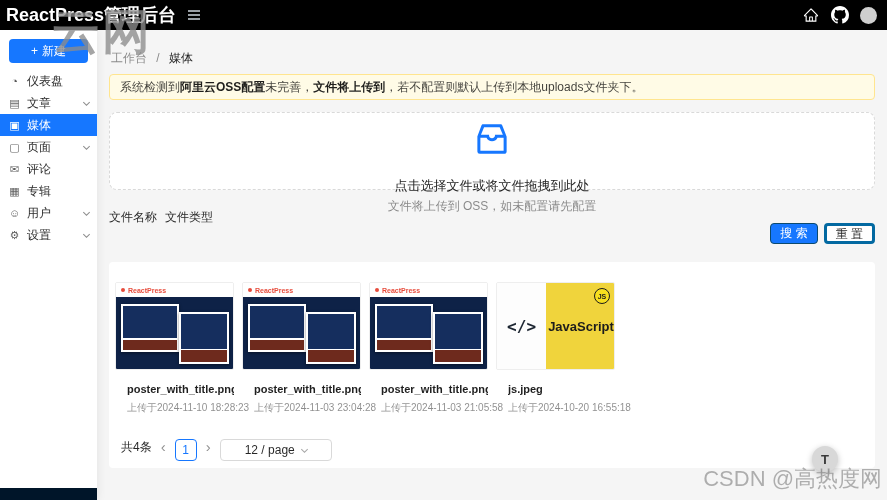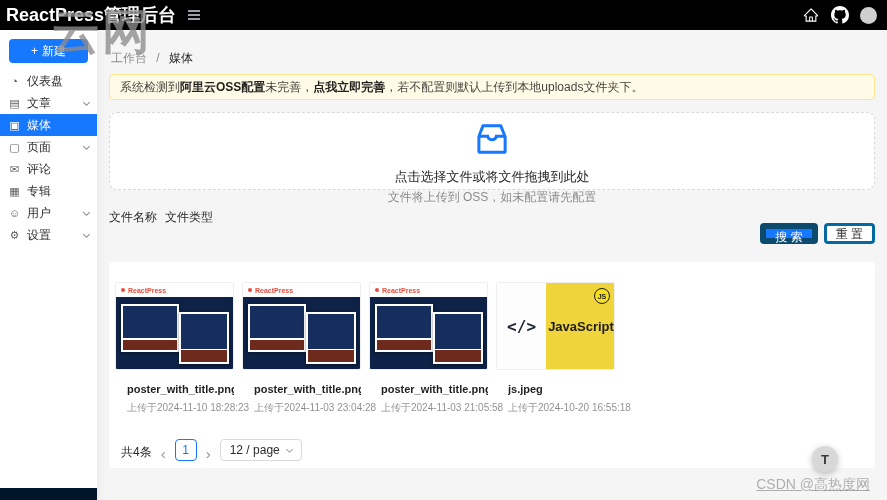--- a/index.html
+++ b/index.html
@@ -39,32 +39,32 @@
   .bc-sep { margin: 0 6px; }
   .bc-cur { color: rgba(0,0,0,0.88); }
 
   .alert { margin-top: 2px; background: #fffbe6; border: 1px solid #ffe58f; border-radius: 4px;
     font-size: 12px; color: rgba(0,0,0,0.75); padding: 4px 10px; line-height: 16px; margin-bottom: 12px; }
   .alert b { font-weight: bold; color: rgba(0,0,0,0.88); }
   .alert .link { cursor: pointer; }
 
   .upload { background: #fff; border: 1px dashed #d9d9d9; border-radius: 8px; text-align: center;
     padding-top: 6px; height: 78px; cursor: pointer; margin-bottom: 16px; }
-  .up-title { font-size: 13px; color: rgba(0,0,0,0.88); margin-top: 5px; }
+  .up-title { font-size: 13px; color: rgba(0,0,0,0.88); margin-top: 14px; }
   .up-sub { font-size: 12px; color: rgba(0,0,0,0.45); margin-top: 3px; }
 
   .filters { position: relative; height: 48px; display: flex; align-items: flex-start; gap: 8px;
     font-size: 12px; color: rgba(0,0,0,0.85); margin-top: 2px; }
   .filters label { line-height: 23px; }
   .filters input { width: 128px; height: 23px; border: 1px solid #d9d9d9; border-radius: 4px;
     padding: 0 8px; font-size: 12px; font-family: inherit; outline: none; background: #fff; margin-right: 6px; }
   .filters input::placeholder { color: rgba(0,0,0,0.28); }
   .filter-btns { position: absolute; right: 0; top: 17px; display: flex; gap: 6px; }
   .btn { height: 21px; border-radius: 4px; font-size: 12px; padding: 0 9px; cursor: pointer; font-family: inherit; }
-  .btn-primary { background: #1677ff; border: 6px solid #0c4a6e; color: #fff; }
+  .btn-primary { background: #1677ff; border: 1px solid #0c4a6e; color: #fff; }
   .btn-default { background: #fff; border: 3px solid #0369a1; color: rgba(0,0,0,0.85); }
 
   
   .media-panel { background: #fff; border-radius: 4px; margin-top: 8px; padding: 20px 6px 10px 6px; height: 206px; }
   .grid { display: flex; gap: 8px; }
   .media-card { width: 119px; cursor: pointer; }
   .thumb { height: 88px; overflow: hidden; position: relative; border-radius: 2px; background: #fff; }
   .m-name { font-size: 11px; font-weight: bold; color: rgba(0,0,0,0.88); margin: 13px 0 0 12px;
     white-space: nowrap; overflow: hidden; }
   .m-time { font-size: 10px; color: rgba(0,0,0,0.45); margin: 6px 0 0 12px; white-space: nowrap; }
@@ -85,39 +85,39 @@
   .jsimg { display: flex; border: 1px solid #eee; }
   .js-left { width: 42%; background: #fdfdfd; display: flex; align-items: center; justify-content: center; }
   .js-code { font-family: "DejaVu Sans Mono", monospace; font-size: 16px; font-weight: bold; color: #1b2430; }
   .js-right { flex: 1; background: #f0d43c; position: relative; display: flex; align-items: center; overflow: hidden; }
   .js-label { font-size: 13px; font-weight: bold; color: #1c1c1c; white-space: nowrap; margin-left: 2px; }
   .js-badge { position: absolute; top: 5px; right: 4px; width: 16px; height: 16px; border-radius: 50%;
     background: #f7df1e; border: 1.5px solid #1c1c1c; color: #1c1c1c; font-size: 7px; font-weight: bold;
     display: flex; align-items: center; justify-content: center; }
 
   
-  .pagination { display: flex; align-items: flex-end; gap: 9px; font-size: 12px; color: rgba(0,0,0,0.85);
+  .pagination { display: flex; align-items: flex-start; gap: 9px; font-size: 12px; color: rgba(0,0,0,0.85);
     margin-top: 24px; padding-left: 6px; }
   .pg-arrow { color: rgba(0,0,0,0.45); font-size: 15px; cursor: pointer; line-height: 1; }
   .pg-num { min-width: 22px; height: 22px; line-height: 20px; text-align: center; border: 1px solid #1677ff;
     color: #1677ff; border-radius: 4px; background: #fff; cursor: pointer; }
   .pg-size { height: 22px; border: 1px solid #d9d9d9; border-radius: 4px; background: #fff;
-    display: flex; align-items: center; gap: 7px; padding: 0 9px; cursor: pointer; }
+    display: flex; align-items: center; gap: 7px; padding: 0 24px; cursor: pointer; }
   .pg-chev { width: 5px; height: 5px; border-right: 1px solid rgba(0,0,0,0.35);
     border-bottom: 1px solid rgba(0,0,0,0.35); transform: rotate(45deg); margin-top: -2px; }
 
   
   .backtop { position: fixed; right: 49px; bottom: 28px; width: 26px; height: 26px; border-radius: 50%;
     background: #d8d8d8; color: #3a3a3a; font-weight: bold; font-size: 13px; display: flex;
     align-items: center; justify-content: center; box-shadow: 0 2px 6px rgba(0,0,0,0.25);
     z-index: 20; cursor: pointer; }
   .wm-big { position: fixed; left: 52px; top: 0; font-size: 48px; font-weight: bold;
     color: rgba(140,140,140,0.78); z-index: 30; pointer-events: none; letter-spacing: 2px; }
-  .wm-csdn { position: fixed; right: 17px; bottom: 6px; font-size: 14px; color: rgba(40,40,40,0.35);
-    z-index: 30; pointer-events: none; white-space: nowrap; text-decoration: underline; }
+  .wm-csdn { position: fixed; right: 5px; bottom: 6px; font-size: 22px; color: rgba(40,40,40,0.35);
+    z-index: 30; pointer-events: none; white-space: nowrap; }
 </style>
 </head>
 <body>
 
 <header class="app-header">
   <div class="app-title">ReactPress管理后台</div>
   <div class="trigger">
       <i></i>
       <i></i>
       <i></i>
@@ -185,21 +185,21 @@
 
 <main class="main">
 
   <div class="breadcrumb">
     <span>工作台</span>
     <span class="bc-sep">/</span>
     <span class="bc-cur">媒体</span>
   </div>
 
   <div class="alert">
-    <span>系统检测到</span><b>阿里云OSS配置</b><span>未完善，</span><b class="link">点我立即完善</b><span>，若不配置则默认上传到本地uploads文件夹下。</span>
+    <span>系统检测到</span><b>阿里云OSS配置</b><span>未完善，</span><b class="link">文件将上传到</b><span>，若不配置则默认上传到本地uploads文件夹下。</span>
   </div>
 
   <div class="upload">
     <svg width="40" height="40" viewBox="0 0 1024 1024" fill="#1677ff">
         <path d="M885.2 446.3l-.2-.8-112.2-285.1c-5-16.1-19.9-27.2-36.8-27.2H281.2c-17 0-32.1 11.3-36.9 27.6L139.4 443l-.3.7-.2.8c-1.3 4.9-1.7 9.9-1 14.8-.1 1.6-.2 3.2-.2 4.8V830a60.9 60.9 0 0 0 60.8 60.8h627.2c33.5 0 60.8-27.3 60.9-60.8V464.1c0-1.3 0-2.6-.1-3.7.4-4.9 0-9.6-1.3-14.1zm-295.8-43l-.3 15.7c-.8 44.9-31.8 75.1-77.1 75.1-22.1 0-41.1-7.1-54.8-20.6S436 441.2 435.6 419l-.3-15.7H229.5L309 210h399.2l81.7 193.3H589.4zm-375 76.8h157.3c24.3 57.1 76 90.8 140.4 90.8 33.7 0 65-9.4 90.3-27.2 22.2-15.6 39.5-37.4 50.7-63.6h156.5V814H214.4V480.1z"></path>
       </svg>
     <div class="up-title">点击选择文件或将文件拖拽到此处</div>
     <div class="up-sub">文件将上传到 OSS，如未配置请先配置</div>
   </div>
 

